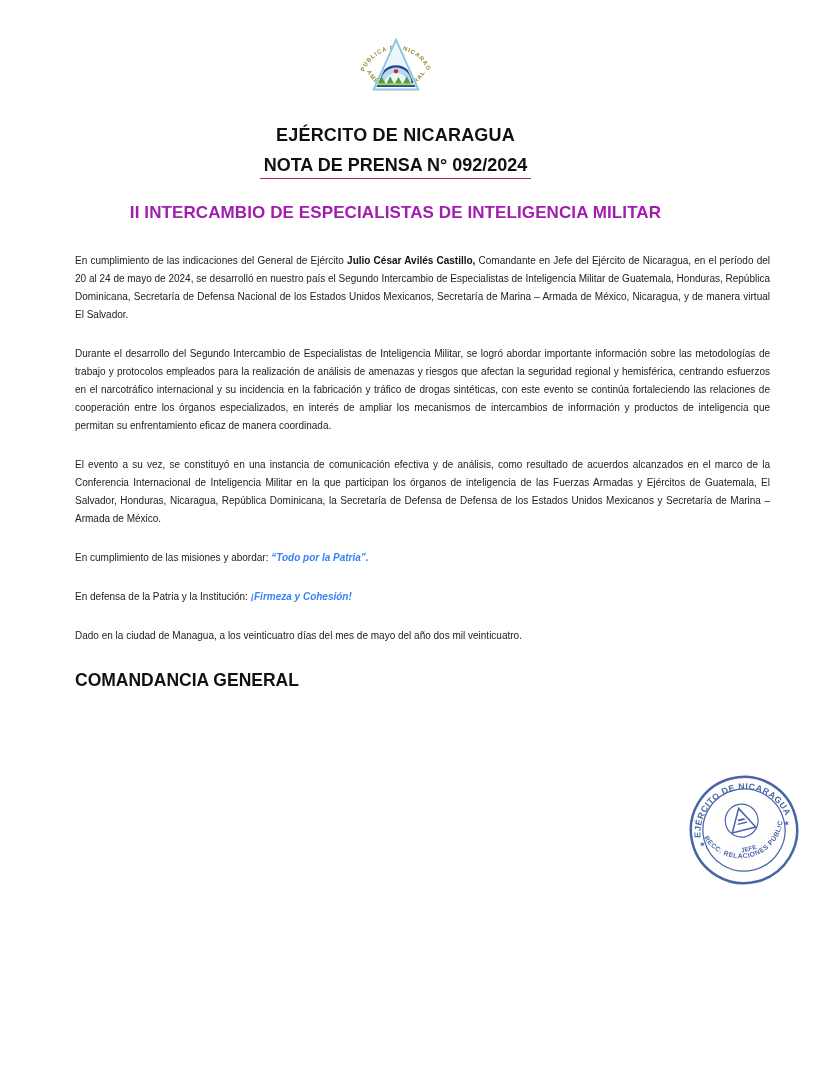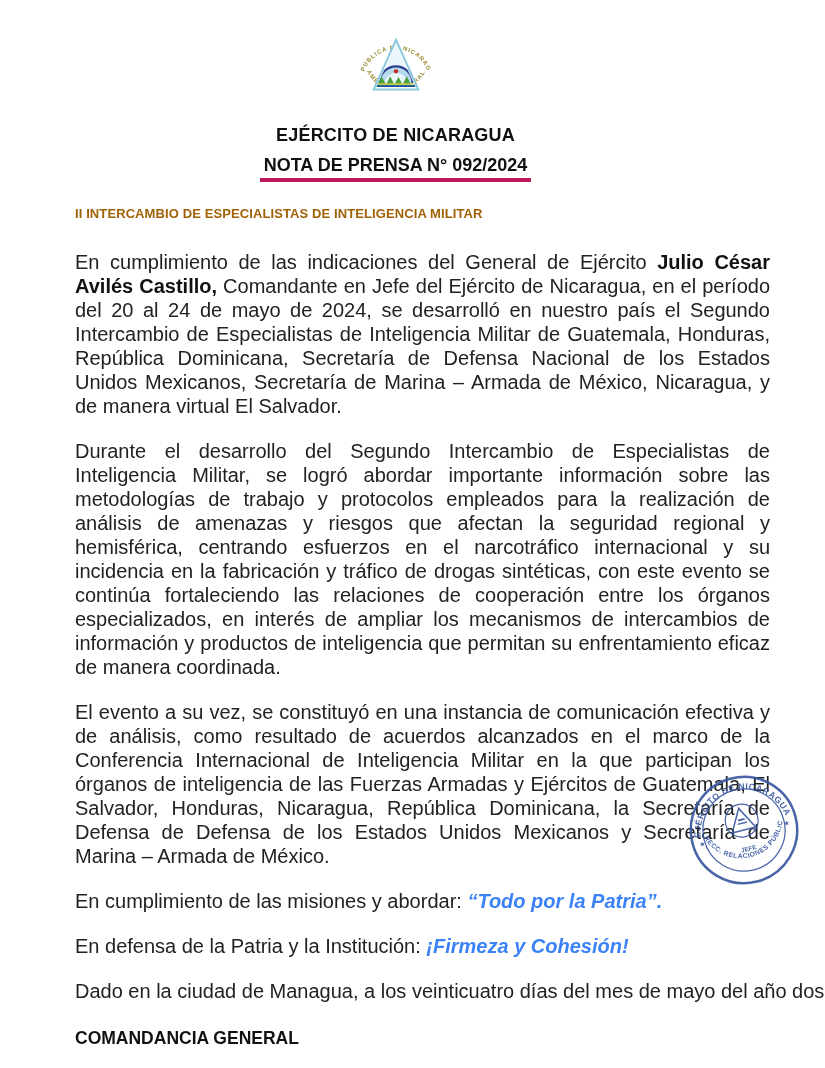--- a/index.html
+++ b/index.html
@@ -8,26 +8,26 @@
     font-family:"Liberation Sans","DejaVu Sans",sans-serif;
     color:#1e1e1e;overflow:hidden;margin:0 auto;
   }
   .content{padding:25px 55px 0 75px;}
   .header-cluster{margin-right:54px;text-align:center;}
   .emblem-wrap{width:84px;margin:0 auto;}
   .doc-title{
     font-weight:bold;font-size:18px;color:#111;margin-top:10px;letter-spacing:.2px;
   }
   .press-note{margin-top:9px;font-size:18px;font-weight:bold;color:#111;}
-  .press-note .ul{border-bottom:4px solid #be185d;padding:0 4px 2px 4px;display:inline-block;}
+  .press-note .ul{border-bottom:1px solid #be185d;padding:0 4px 2px 4px;display:inline-block;}
   .subject{
-    margin:24px 54px 0 0;font-weight:bold;font-size:13px;color:#a16207;
+    margin:24px 54px 0 0;text-align:center;font-weight:bold;font-size:17px;color:#a21caf;
     letter-spacing:.1px;
   }
-  .body-text{font-size:20px;line-height:24px;text-align:justify;color:#222;}
+  .body-text{font-size:10px;line-height:18px;text-align:justify;color:#222;}
   .body-text p{margin:0 0 21px 0;}
   .body-text p.first{margin-top:29px;}
   b.name{color:#111;}
   .motto{font-weight:bold;font-style:italic;color:#3b82f6;}
   .dateline{white-space:nowrap;}
   .footer-block{
     margin:25px 0 0 0;font-weight:bold;font-size:17.5px;
     line-height:21px;color:#111;
   }
   .seal{

